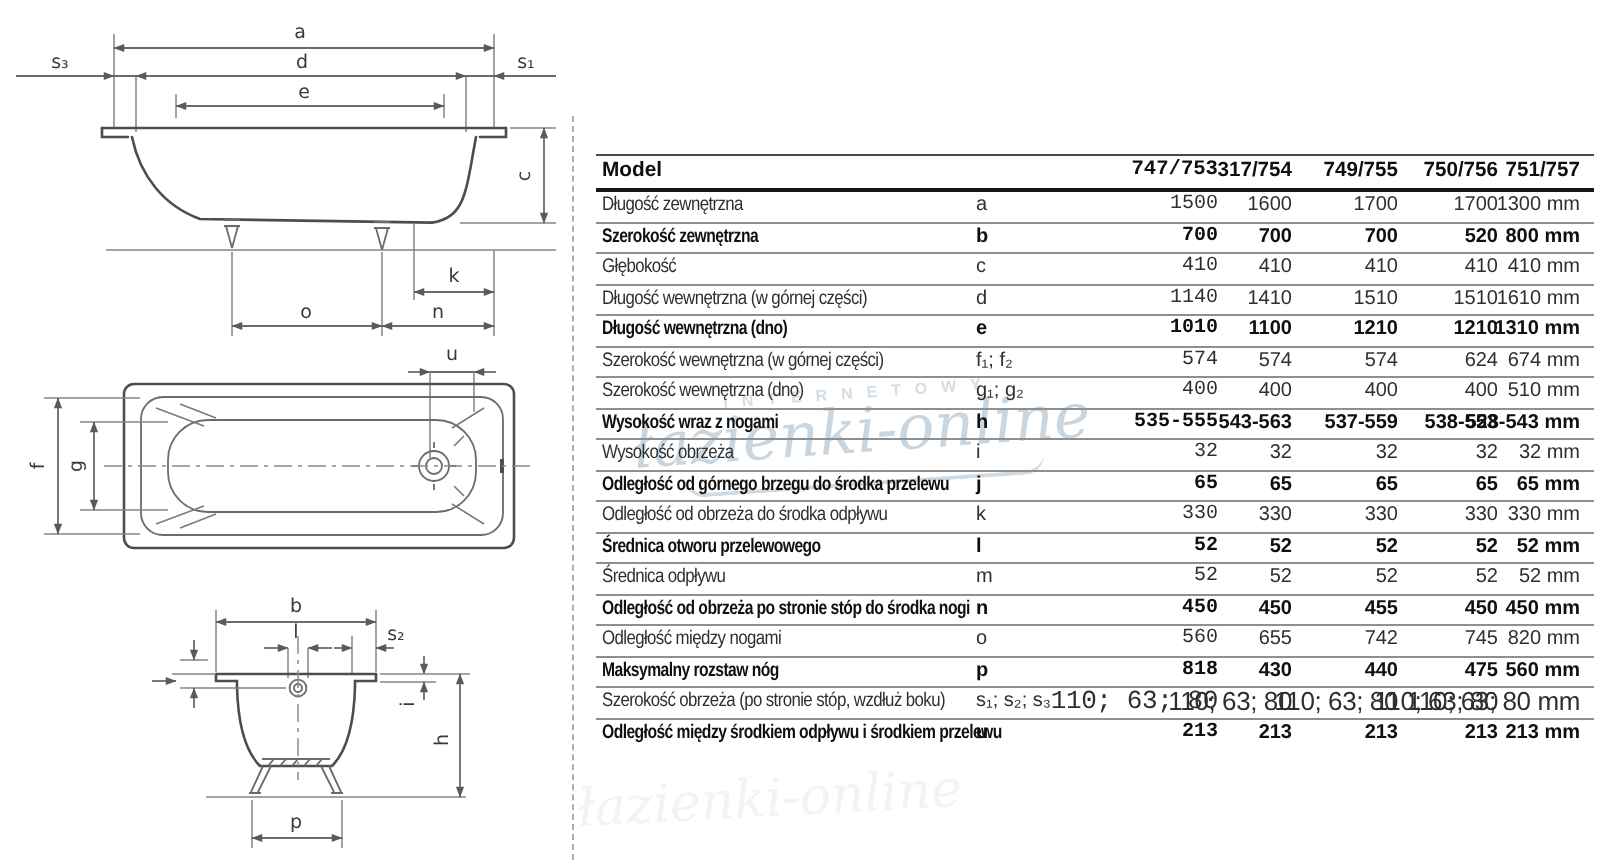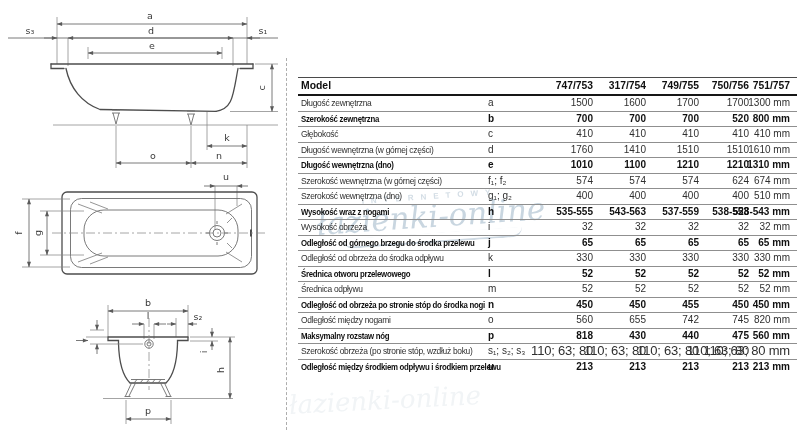--- a/index.html
+++ b/index.html
@@ -33,21 +33,21 @@
   .trow{position:relative;height:14.53px;border-bottom:1px solid #8f8f8f;}
   .trow:last-child{border-bottom:none;}
   .trow .cell{position:absolute;top:0;line-height:14.5px;white-space:nowrap;}
   .thead{height:16px;border-top:1px solid #4a4a4a;border-bottom:2px solid #161616;
          font-weight:bold;color:#0f0f0f;}
   .thead .cell{line-height:15px;font-size:10.3px;}
   .c-label{left:3px;font-size:9.8px;letter-spacing:-0.35px;transform:scaleX(.86);transform-origin:0 50%;}
   .thead .c-label{transform:none;letter-spacing:0;font-size:10.4px;}
   .c-sym{left:190px;}
   .c-v{text-align:right;}
-  .v0{right:204px;}.v1{right:151px;}.v2{right:98px;}.v3{right:48px;}.v4{right:7px;}
+  .v0{right:188px;font-family:Liberation Mono, monospace;}.v1{right:151px;}.v2{right:98px;}.v3{right:48px;}.v4{right:7px;}
   .trow.bold{font-weight:bold;color:#101010;}
   .trow.bold .c-label{transform:scaleX(.8);}
   .trow.compact .c-v{font-size:13px;letter-spacing:-0.2px;text-align:center;}
 </style>
 </head>
 <body>
 
 <div class="abs wm">
   <div class="wm-small">INTERNETOWY</div>
   <div class="wm-script">łazienki-online</div>
@@ -244,21 +244,21 @@
         <span class="cell c-sym">c</span>
         <span class="cell c-v v0">410</span>
         <span class="cell c-v v1">410</span>
         <span class="cell c-v v2">410</span>
         <span class="cell c-v v3">410</span>
         <span class="cell c-v v4">410 mm</span>
       </div>
       <div class="trow">
         <span class="cell c-label">Długość wewnętrzna (w górnej części)</span>
         <span class="cell c-sym">d</span>
-        <span class="cell c-v v0">1760</span>
+        <span class="cell c-v v0">1140</span>
         <span class="cell c-v v1">1410</span>
         <span class="cell c-v v2">1510</span>
         <span class="cell c-v v3">1510</span>
         <span class="cell c-v v4">1610 mm</span>
       </div>
       <div class="trow bold">
         <span class="cell c-label">Długość wewnętrzna (dno)</span>
         <span class="cell c-sym">e</span>
         <span class="cell c-v v0">1010</span>
         <span class="cell c-v v1">1100</span>

